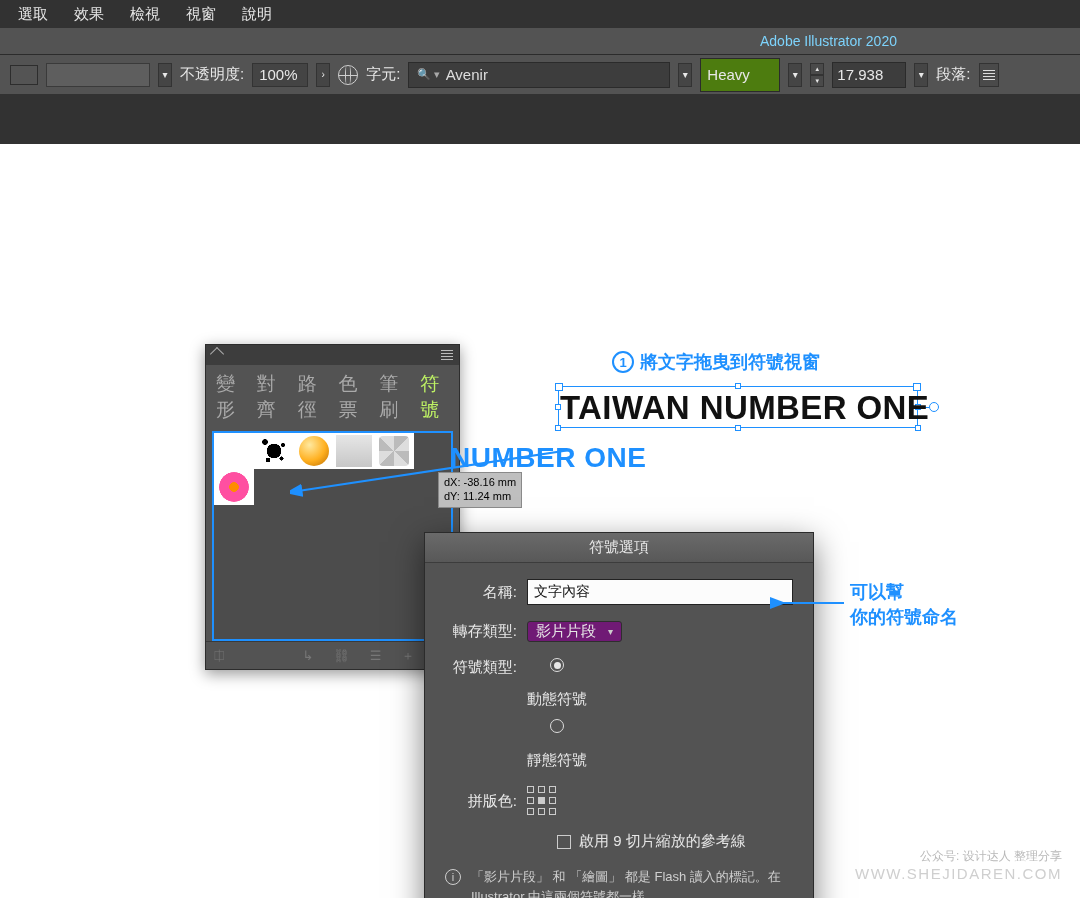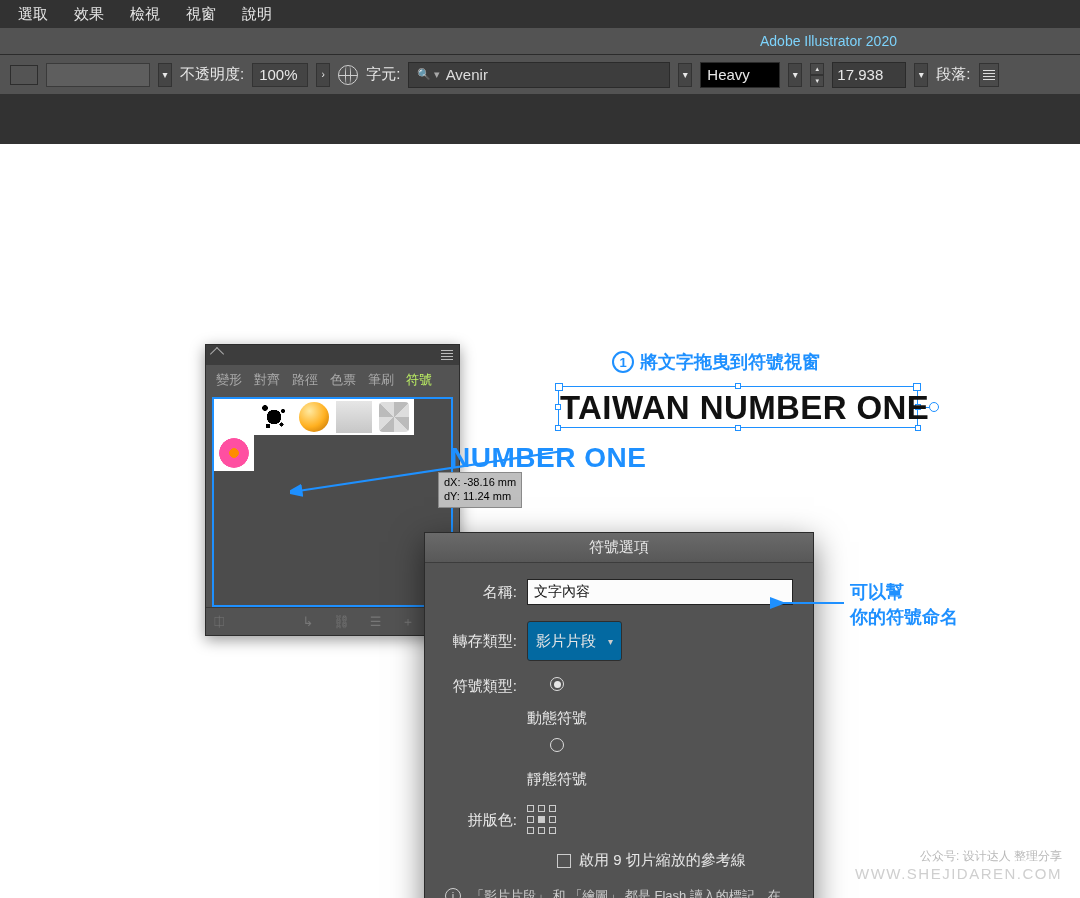--- a/index.html
+++ b/index.html
@@ -17,21 +17,21 @@
   .optbar { background:#535353; height:40px; border-top:1px solid #2b2b2b; display:flex; align-items:center; gap:8px; padding:0 10px; color:#e8e8e8; font-size:15px;}
   .optbar .swatch{width:28px;height:20px;background:#545454;border:1px solid #2d2d2d;}
   .optbar .fillbox{width:104px;height:24px;background:#5e5e5e;border:1px solid #3a3a3a;}
   .optbar .chev{width:14px;height:24px;background:#454545;border:1px solid #333;display:flex;align-items:center;justify-content:center;font-size:10px;}
   .optbar .pct{width:56px;height:24px;background:#444;border:1px solid #333;display:flex;align-items:center;padding:0 6px;}
   .optbar .globe{width:20px;height:20px;border:1.5px solid #cfcfcf;border-radius:50%;position:relative;}
   .optbar .globe::before{content:"";position:absolute;inset:0;border-left:1px solid #cfcfcf;border-right:1px solid #cfcfcf;border-radius:50%/100%;left:6px;right:6px;}
   .optbar .globe::after{content:"";position:absolute;left:0;right:0;top:50%;border-top:1px solid #cfcfcf;}
   .optbar .fontbox{width:262px;height:26px;background:#3d3d3d;border:1px solid #2b2b2b;display:flex;align-items:center;gap:6px;padding:0 8px;color:#ddd;}
   .optbar .fontbox .mag{font-size:11px;color:#a8a8a8;}
-  .optbar .stylebox{width:80px;height:26px;background:#000000;border:1px solid #2b2b2b;display:flex;align-items:center;padding:8px 6px;}
+  .optbar .stylebox{width:80px;height:26px;background:#4d7c0f;border:1px solid #2b2b2b;display:flex;align-items:center;padding:16px 6px;}
   .optbar .numbox{width:74px;height:26px;background:#3d3d3d;border:1px solid #2b2b2b;display:flex;align-items:center;padding:0 4px;}
   .optbar .stepper{display:flex;flex-direction:column;width:14px;}
   .optbar .stepper div{height:12px;background:#4a4a4a;border:1px solid #333;font-size:7px;display:flex;align-items:center;justify-content:center;}
   .optbar .parabox{width:20px;height:24px;background:#4a4a4a;border:1px solid #333;display:flex;flex-direction:column;justify-content:center;gap:2px;padding:3px;}
   .optbar .parabox div{height:1px;background:#ddd;}
 
   
   .darkband{background:#323232;height:50px;}
 
   
@@ -39,21 +39,21 @@
 
   
   .panel{position:absolute;left:205px;top:200px;width:255px;background:#535353;border:1px solid #2d2d2d;box-shadow:0 4px 14px rgba(0,0,0,.4);}
   .panel .phead{height:20px;background:#3d3d3d;position:relative;}
   .panel .phead .dot{position:absolute;left:6px;top:4px;width:10px;height:10px;}
   .panel .phead .dot::before,.panel .phead .dot::after{content:"";position:absolute;inset:0;}
   .panel .phead .dot::before{border-top:1px solid #aaa;transform:rotate(45deg);} 
   .panel .phead .dot::after{border-top:1px solid #aaa;transform:rotate(-45deg);}
   .panel .phead .menurows{position:absolute;right:6px;top:5px;width:12px;display:flex;flex-direction:column;gap:2px;}
   .panel .phead .menurows div{height:1px;background:#bbb;}
-  .panel .tabs{display:flex;gap:12px;padding:6px 10px 8px;color:#aaa;font-size:13px;}
+  .panel .tabs{display:flex;gap:12px;padding:6px 10px 8px;color:#aaa;font-size:19px;}
   .panel .tabs .active{color:#bef264;}
   .panel .grid{margin:0 6px;border:2px solid #1e90ff;background:#4c4c4c;height:210px;display:flex;flex-wrap:wrap;align-content:flex-start;}
   .panel .grid .sw{width:40px;height:36px;background:#fff;margin:0 0px 0 0;display:flex;align-items:center;justify-content:center;}
   .sw.g1{background:linear-gradient(#bcd6ff,#2a6fe0);}
   .sw.g2{background:#fff;}
   .sw.g3{background:#fff;}
   .sw.g4{background:#fff;}
   .sw.g5{background:#fff;}
   .sw.g6{background:#fff;}
   .blot{width:30px;height:30px;background:radial-gradient(circle at 50% 50%, #000 34%, transparent 35%),radial-gradient(circle at 20% 20%, #000 8%, transparent 9%),radial-gradient(circle at 80% 30%, #000 6%, transparent 7%),radial-gradient(circle at 30% 80%, #000 7%, transparent 8%),radial-gradient(circle at 75% 75%, #000 6%, transparent 7%);}
@@ -86,21 +86,21 @@
   .circ{display:inline-flex;width:22px;height:22px;border:2px solid #1e90ff;border-radius:50%;align-items:center;justify-content:center;font-size:13px;}
   .anno2{position:absolute;left:850px;top:436px;color:#1e90ff;font-size:18px;font-weight:600;line-height:1.4;}
 
   
   .dialog{position:absolute;left:424px;top:388px;width:390px;background:#535353;border:1px solid #2b2b2b;box-shadow:0 10px 30px rgba(0,0,0,.5);color:#e6e6e6;}
   .dialog .dtitlebar{height:30px;background:linear-gradient(#6a6a6a,#585858);display:flex;align-items:center;justify-content:center;font-size:15px;border-bottom:1px solid #3c3c3c;position:relative;}
   .dialog .body{padding:16px 20px 18px;}
   .row{display:flex;align-items:center;margin-bottom:16px;font-size:15px;}
   .row .lbl{width:72px;text-align:right;margin-right:10px;color:#e8e8e8;}
   .row input[type=text]{flex:1;height:26px;background:#fcfcfc;border:1px solid #222;padding:0 6px;font-size:14px;color:#111;}
-  .dropdown{height:40px;background:#0369a1;border:1px solid #2e2e2e;display:flex;align-items:center;padding:0 8px;gap:8px;border-radius:3px;}
+  .dropdown{height:21px;background:#701a75;border:1px solid #2e2e2e;display:flex;align-items:center;padding:0 8px;gap:8px;border-radius:3px;}
   .dropdown .dar{margin-left:4px;font-size:10px;color:#ccc;}
   .radiogroup{display:flex;flex-direction:column;gap:10px;}
   .radio{display:flex;align-items:center;gap:18px;flex-direction:column;}
   .rdot{width:14px;height:14px;border:1.5px solid #ddd;border-radius:50%;display:flex;align-items:center;justify-content:center;}
   .rdot.sel::after{content:"";width:7px;height:7px;background:#e8e8e8;border-radius:50%;}
   .reggrid{display:inline-grid;grid-template-columns:repeat(3,8px);grid-template-rows:repeat(3,8px);gap:3px;}
   .reggrid div{width:7px;height:7px;border:1px solid #ccc;}
   .reggrid .fill{background:#ccc;}
   .chk{width:14px;height:14px;border:1.5px solid #ccc;display:inline-block;margin-right:8px;vertical-align:middle;}
   .info{display:flex;gap:10px;color:#cfcfcf;font-size:13px;line-height:1.5;margin-top:14px;}

